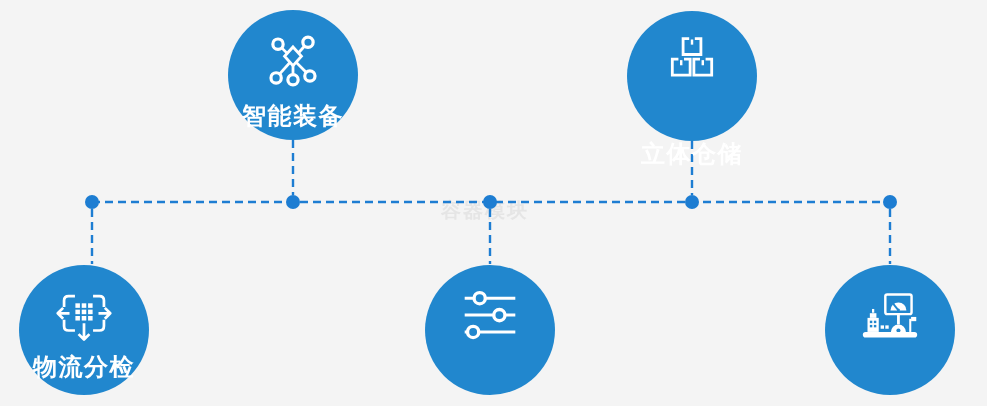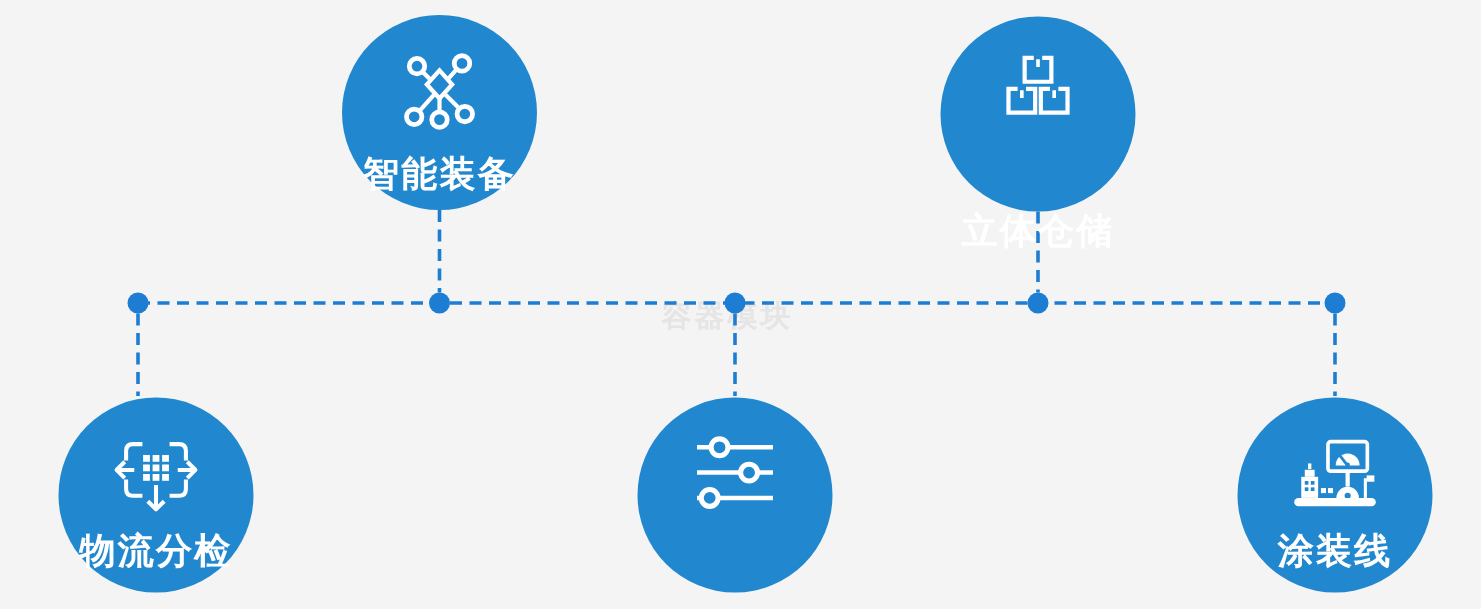--- a/index.html
+++ b/index.html
@@ -34,21 +34,21 @@
   .node .icon svg{display:block;width:100%;height:100%;}
   .node .label{
     position:absolute;left:0;top:86px;width:100%;
     text-align:center;font-size:24px;font-weight:bold;
     letter-spacing:1.5px;color:var(--label_text,#ffffff);
     white-space:nowrap;
   }
   
   .n0{left:228px;top:10px;}
   .n1{left:627px;top:11px;}
-  .n2{left:39px;top:265px;}
+  .n2{left:19px;top:265px;}
   .n3{left:425px;top:265px;}
   .n4{left:825px;top:265px;}
   .n0 .label{top:90px;}
   .n1 .label{top:90px;margin-top:37px;}
 </style>
 </head>
 <body>
 
 <div class="stage">
 
@@ -173,16 +173,15 @@
           <rect x="10.5" y="35.5" width="2.6" height="2.6"></rect>
           <rect x="14.8" y="35.5" width="2.6" height="2.6"></rect>
         </g>
         <rect x="22" y="36" width="3.6" height="3.6" fill="currentColor"></rect>
         <rect x="27" y="36" width="3.6" height="3.6" fill="currentColor"></rect>
         <rect x="52.5" y="29" width="2.2" height="14" fill="currentColor"></rect>
         <rect x="54.5" y="27" width="5.5" height="4.5" fill="currentColor"></rect>
         <rect x="3" y="43" width="58" height="6" rx="3" fill="currentColor"></rect>
       </svg>
     </span>
-    <span class="label">涂装线</span>
   </div>
 
 </div>
 
 </body></html>

